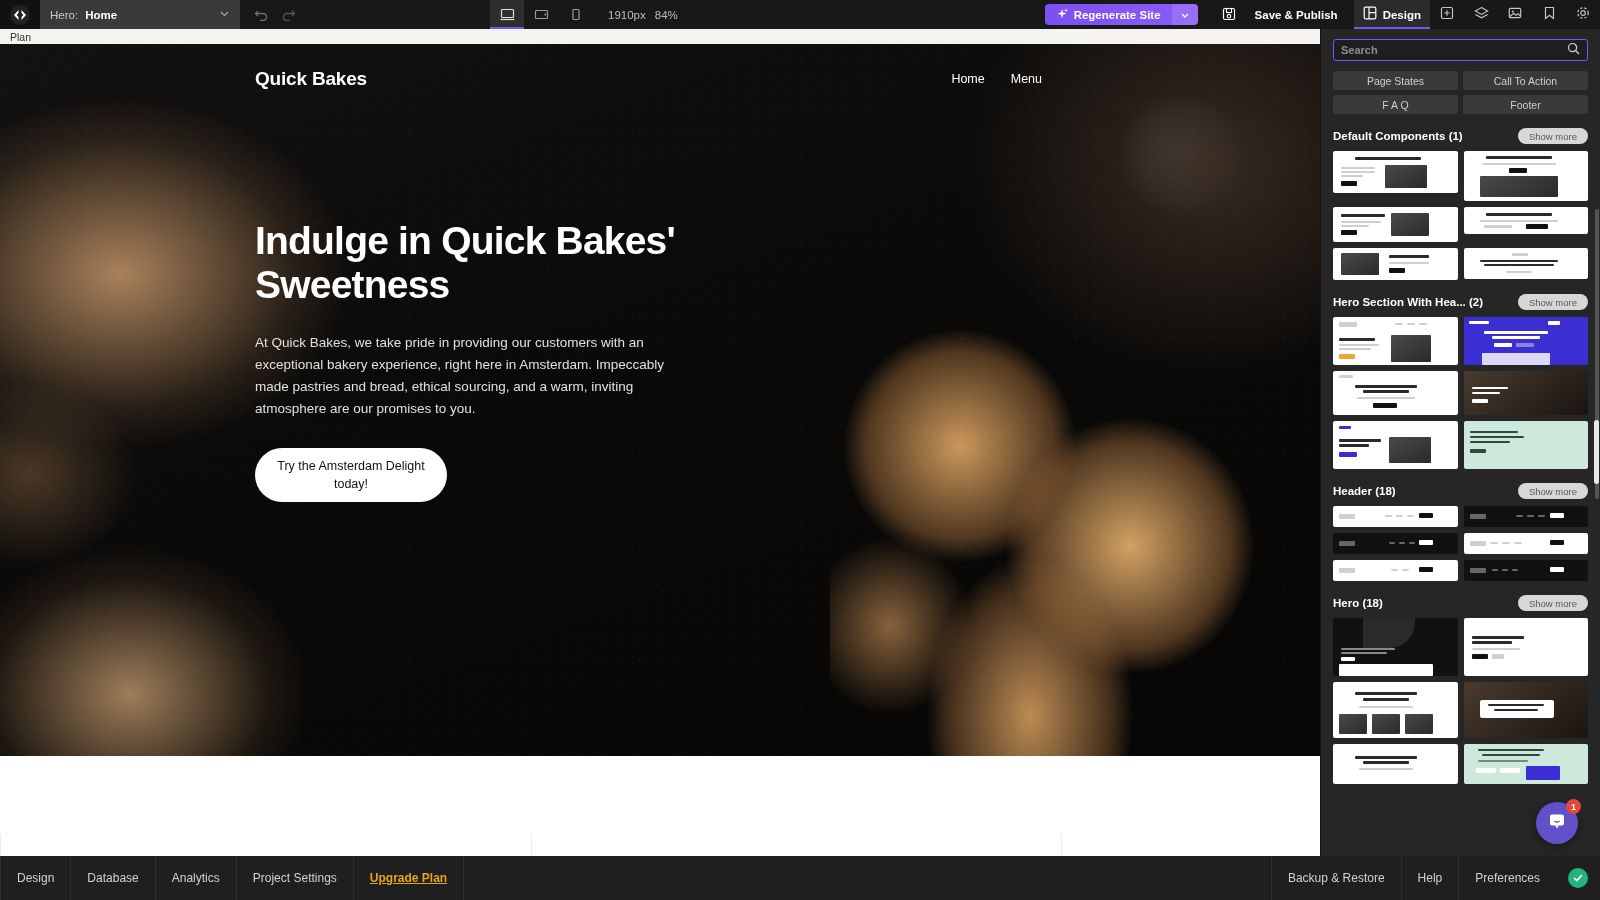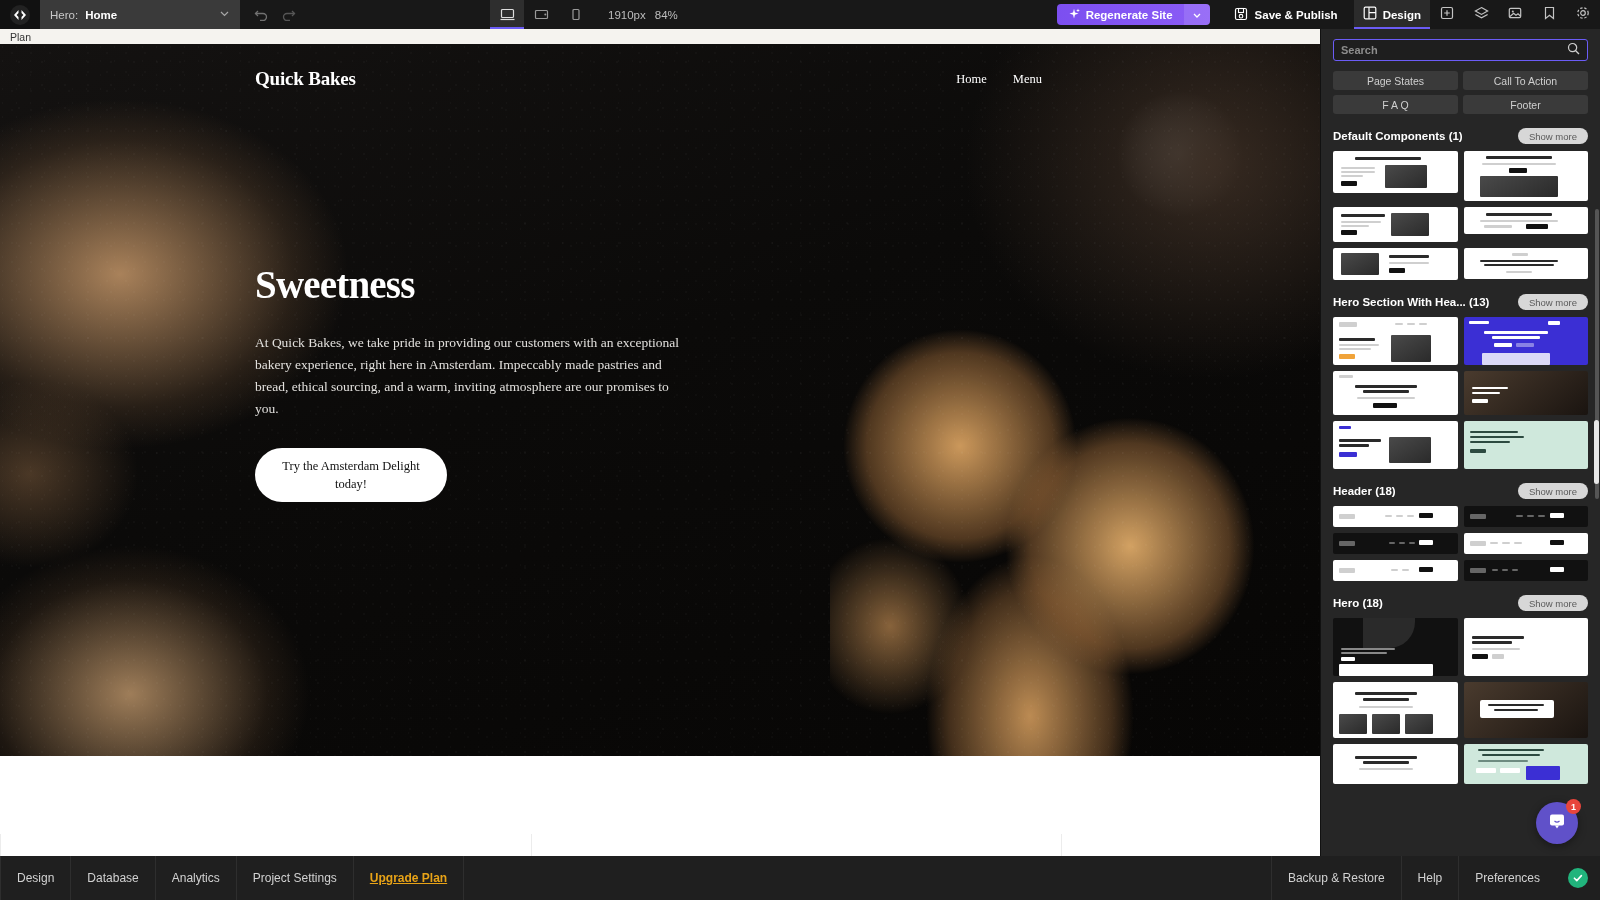--- a/index.html
+++ b/index.html
@@ -72,21 +72,21 @@
   }
   .regen-main {
     display: flex; align-items: center; gap: 6px;
     padding: 0 11px; font-size: 11.5px; font-weight: bold; color: #fff;
   }
   .regen-caret {
     width: 26px; display: flex; align-items: center; justify-content: center;
     background: rgba(255,255,255,.12);
   }
   .save-btn {
-    display: flex; align-items: center; gap: 7px;
+    display: flex; align-items: center; gap: 19px;
     padding: 0 16px; margin-left: 8px;
     font-size: 11.5px; font-weight: bold; color: #fff; cursor: pointer;
   }
   .panel-tabs { display: flex; align-items: stretch; }
   .ptab {
     min-width: 34px; padding: 0 9px;
     display: flex; align-items: center; justify-content: center; gap: 6px;
     cursor: pointer; position: relative;
   }
   .ptab.active { background: #2b2b2b; }
@@ -106,21 +106,20 @@
     font-size: 10.5px; color: #333;
     z-index: 30;
   }
 
   
   .canvas {
     position: absolute; top: 44px; left: 0;
     width: 1592px; height: 812px;
     background: #7dd3fc; overflow: hidden;
     z-index: 10;
-    font-family: Liberation Serif, serif;
   }
   .hero {
     position: relative; width: 1320px; height: 712px;
     background: #0a0908;
     overflow: hidden;
   }
   
   .hero-bg { position: absolute; inset: 0; }
   .hero-bg::before {
     content: ""; position: absolute; inset: 0;
@@ -474,21 +473,21 @@
     <div class="site-nav">
       <div class="brand">Quick Bakes</div>
       <div class="nav-links">
         <a>Home</a>
         <a>Menu</a>
       </div>
     </div>
 
     <div class="hero-copy">
       <div class="hero-title">
-        <br>
+        <span>Indulge in Quick Bakes'</span><br>
         <span>Sweetness</span>
       </div>
       <p class="hero-sub">At Quick Bakes, we take pride in providing our customers with an exceptional bakery experience, right here in Amsterdam. Impeccably made pastries and bread, ethical sourcing, and a warm, inviting atmosphere are our promises to you.</p>
       <button class="hero-cta">Try the Amsterdam Delight today!</button>
     </div>
   </div>
 
   <div class="below-fold">
     <div class="bf-grid">
       <div class="bf-col"></div>
@@ -570,21 +569,21 @@
       <div class="t-inner">
         <div class="ml light" style="left:48px;top:5px;width:16px;height:3px"></div>
         <div class="ml head" style="left:16px;top:12px;width:78px;height:2px"></div>
         <div class="ml head" style="left:20px;top:16px;width:70px;height:2px"></div>
         <div class="ml light" style="left:42px;top:23px;width:26px;height:2px"></div>
       </div>
     </div>
   </div>
 
   <div class="sec-head">
-    <span class="sec-title">Hero Section With Hea... (13)</span>
+    <span class="sec-title">Hero Section With Hea... (2)</span>
     <span class="show-more">Show more</span>
   </div>
   <div class="thumb-grid">
     <div class="thumb" style="height:48px">
       <div class="t-inner">
         <div class="ml light" style="left:6px;top:5px;width:18px;height:5px"></div>
         <div class="ml light" style="left:62px;top:6px;width:8px;height:2px"></div>
         <div class="ml light" style="left:74px;top:6px;width:8px;height:2px"></div>
         <div class="ml light" style="left:86px;top:6px;width:8px;height:2px"></div>
         <div class="ml head" style="left:6px;top:21px;width:36px"></div>

